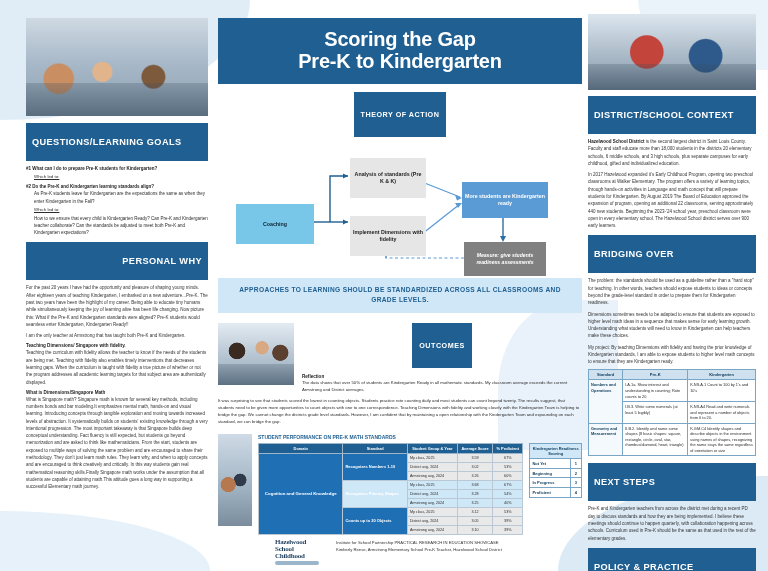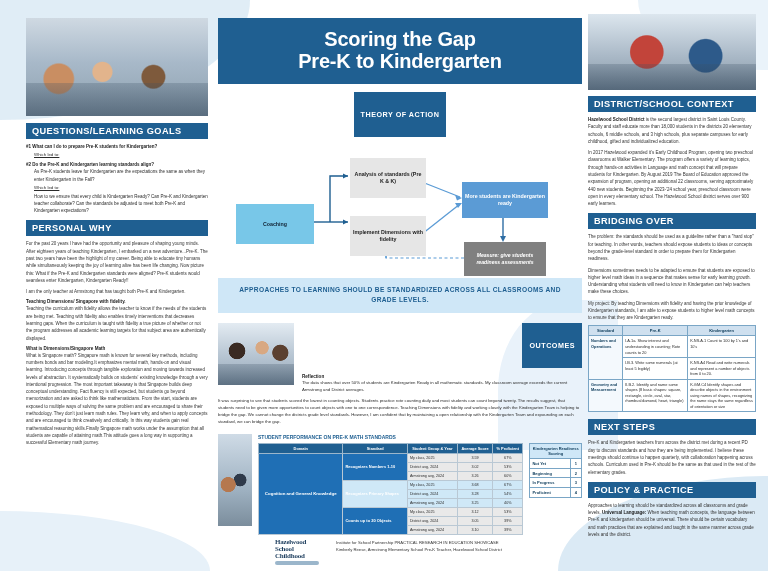--- a/index.html
+++ b/index.html
@@ -25,21 +25,21 @@
 
   
   .col{position:absolute;}
   .col-left{left:26px;top:18px;width:182px;}
   .col-mid{left:218px;top:18px;width:364px;}
   .col-right{left:588px;top:14px;width:168px;}
 
   
   .bar{
     background:#1f5f91;color:#fff;font-weight:bold;
-    letter-spacing:.4px;padding:3px 6px;display:block;
+    letter-spacing:.4px;padding:14px 6px;display:block;
     font-size:9.2px;margin-bottom:4px;
   }
 
   p.body{font-size:4.5px;line-height:1.62;margin:0 0 4px 0;text-align:left;color:#333;}
   p.body b{color:#1a1a1a;}
   .qitem{font-size:4.5px;line-height:1.6;margin:0 0 3px 0;}
   .qitem .qq{font-weight:bold;color:#222;}
   .ledto{text-decoration:underline;display:block;margin:1px 0 2px 0;font-size:4.4px;}
   .indent{padding-left:8px;}
   .subhead{font-weight:bold;font-size:4.6px;margin:4px 0 1px 0;color:#1a1a1a;}
@@ -162,21 +162,21 @@
       <span class="ledto indent">Which led to:</span>
     </div>
 
     <div class="qitem">
       <span class="qq">#2 Do the Pre-K and Kindergarten learning standards align?</span>
       <div class="indent">As Pre-K students leave for Kindergarten are the expectations the same as when they enter Kindergarten in the Fall?</div>
       <span class="ledto indent">Which led to:</span>
       <div class="indent">How to we ensure that every child is Kindergarten Ready? Can Pre-K and Kindergarten teacher collaborate? Can the standards be adjusted to meet both Pre-K and Kindergarten expectations?</div>
     </div>
 
-    <div class="bar" style="margin-top:6px;">PERSONAL WHY</div>
+    <div class="bar" style="margin-top:6px;text-align:right;">PERSONAL WHY</div>
     <p class="body">For the past 20 years I have had the opportunity and pleasure of shaping young minds. After eighteen years of teaching Kindergarten, I embarked on a new adventure...Pre-K. The past two years have been the highlight of my career. Being able to educate tiny humans while simultaneously keeping the joy of learning alive has been life changing. Now picture this: What if the Pre-K and Kindergarten standards were aligned? Pre-K students would seamless enter Kindergarten, Kindergarten Ready!!</p>
 
     <p class="body">I am the only teacher at Armstrong that has taught both Pre-K and Kindergarten.</p>
     <div class="subhead">Teaching Dimensions/ Singapore with fidelity.</div>
     <p class="body">Teaching the curriculum with fidelity allows the teacher to know if the needs of the students are being met. Teaching with fidelity also enables timely interventions that decreases learning gaps. When the curriculum is taught with fidelity a true picture of whether or not the program addresses all academic learning targets for that subject area are authentically displayed.</p>
     <div class="subhead">What is Dimensions/Singapore Math</div>
     <p class="body">What is Singapore math? Singapore math is known for several key methods, including numbers bonds and bar modeling.It emphasizes mental math, hands-on and visual learning. Introducing concepts through tangible exploration and moving towards increased levels of abstraction. It systematically builds on students' existing knowledge through a very intentional progression. The most important takeaway is that Singapore builds deep conceptual understanding. Fact fluency is still expected, but students go beyond memorization and are asked to think like mathematicians. From the start, students are exposed to multiple ways of solving the same problem and are encouraged to share their methodology. They don't just learn math rules. They learn why, and when to apply concepts and are encouraged to think creatively and critically. In this way students gain real mathematical reasoning skills.Finally Singapore math works under the assumption that all students are capable of attaining math.This attitude goes a long way in supporting a successful Elementary math journey.</p>
   </div>
 
   <div class="col col-mid">
@@ -220,21 +220,21 @@
     </div>
 
     <div class="banner">APPROACHES TO LEARNING SHOULD BE STANDARDIZED ACROSS ALL CLASSROOMS AND GRADE LEVELS.</div>
 
     <div style="display:flex;gap:8px;margin-top:10px;">
       <div class="photo photo2" style="width:76px;height:62px;flex:0 0 76px;">
         <div class="p1"></div>
           <div class="band"></div>
       </div>
       <div style="flex:1;">
-        <div class="center" style="text-align:right;margin-bottom:6px;">
+        <div class="center" style="text-align:center;margin-bottom:6px;">
           <span class="chip">OUTCOMES</span>
         </div>
         <div class="subhead">Reflection</div>
         <p class="small-note">The data shows that over 50% of students are Kindergarten Ready in all mathematic standards. My classroom average exceeds the current Armstrong and District averages.</p>
       </div>
     </div>
     <p class="small-note" style="margin-top:2px;">It was surprising to see that students scored the lowest in counting objects. Students practice rote counting daily and most students can count beyond twenty. The results suggest, that students need to be given more opportunities to count objects with one to one correspondence. Teaching Dimensions with fidelity and working closely with the Kindergarten Team is helping to bridge the gap. We cannot change the districts grade level standards. However, I am confident that by maintaining a open relationship with the Kindergarten Team and expounding on each standard, we can bridge the gap.</p>
 
     <div style="display:flex;gap:6px;margin-top:8px;">
       <div class="photo photo3" style="width:34px;height:92px;flex:0 0 34px;">

